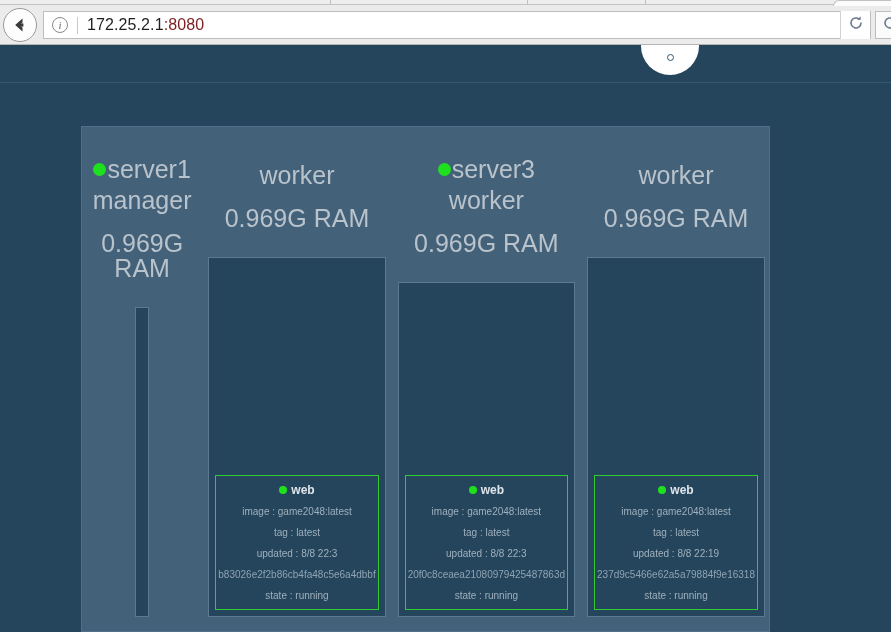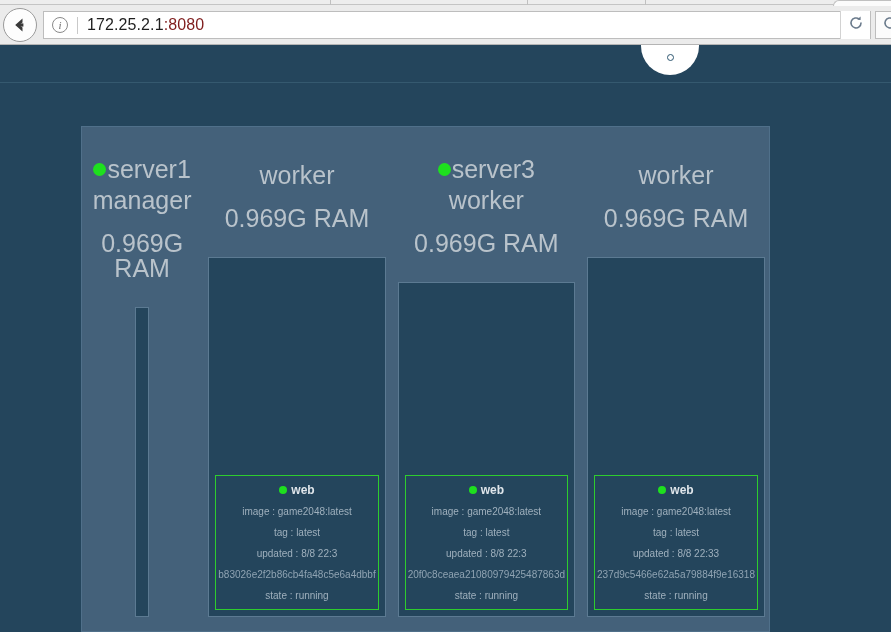--- a/index.html
+++ b/index.html
@@ -328,21 +328,21 @@
           <div class="node-ram">0.969G RAM</div>
         </div>
         <div class="node-body">
           <div class="container-card">
             <div class="ct-title">
               <span class="ct-dot"></span>
               <span>web</span>
             </div>
             <div class="ct-line">image : game2048:latest</div>
             <div class="ct-line">tag : latest</div>
-            <div class="ct-line">updated : 8/8 22:33</div>
+            <div class="ct-line">updated : 8/8 22:19</div>
             <div class="ct-line hash">237d9c5466e62a5a79884f9e16318</div>
             <div class="ct-line">state : running</div>
           </div>
         </div>
       </div>
 
     </div>
   </div>
 </div>
 

